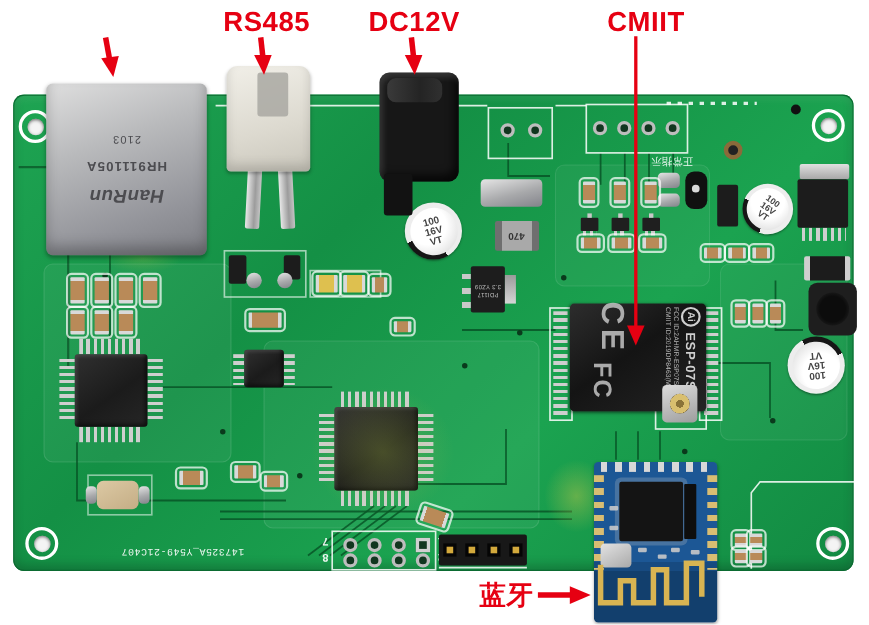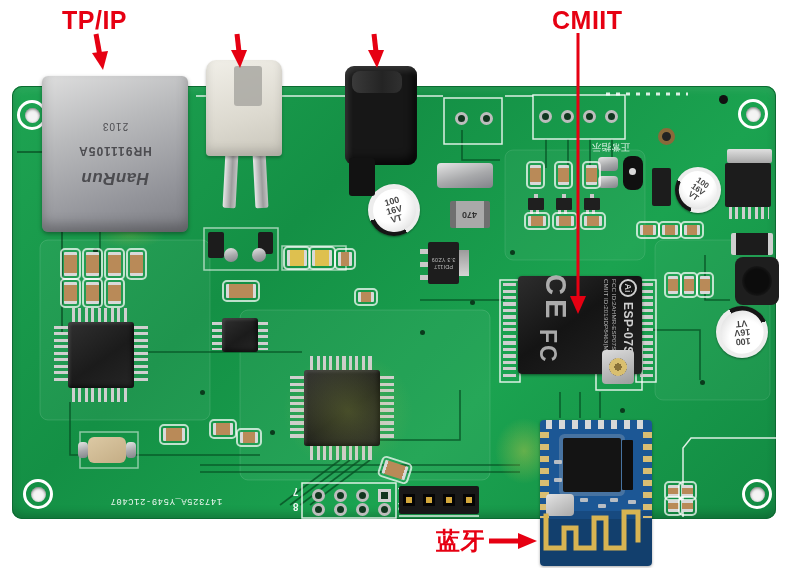--- a/index.html
+++ b/index.html
@@ -399,21 +399,22 @@
     <div class="sock">
         <div class="au"></div>
       </div>
       <div class="sock">
         <div class="au"></div>
       </div>
   </div>
 
   <div class="silk rot180" style="left:110px;top:496px;font-family:'Liberation Mono',monospace;font-size:9px;letter-spacing:.5px">147325A_Y549-21C407</div>
 
-  <div class="lbl" style="left:62px;top:6px">TP/IP</div>
+  <div class="lbl" style="left:203px;top:6px">RS485</div>
+  <div class="lbl" style="left:335px;top:6px">DC12V</div>
   <div class="lbl" style="left:552px;top:6px">CMIIT</div>
   <div class="lbl" style="left:436px;top:525px;font-size:24px">蓝牙</div>
 
   <svg id="anno-svg" width="790" height="568">
     <g fill="#e60012" stroke="#e60012">
       <line x1="96" y1="34" x2="100" y2="56" stroke-width="5"></line>
       <polygon points="92,53 108,51 103,70" stroke="none"></polygon>
       <line x1="237" y1="34" x2="239" y2="52" stroke-width="5"></line>
       <polygon points="231,50 247,50 240,68" stroke="none"></polygon>
       <line x1="374" y1="34" x2="376" y2="52" stroke-width="5"></line>

